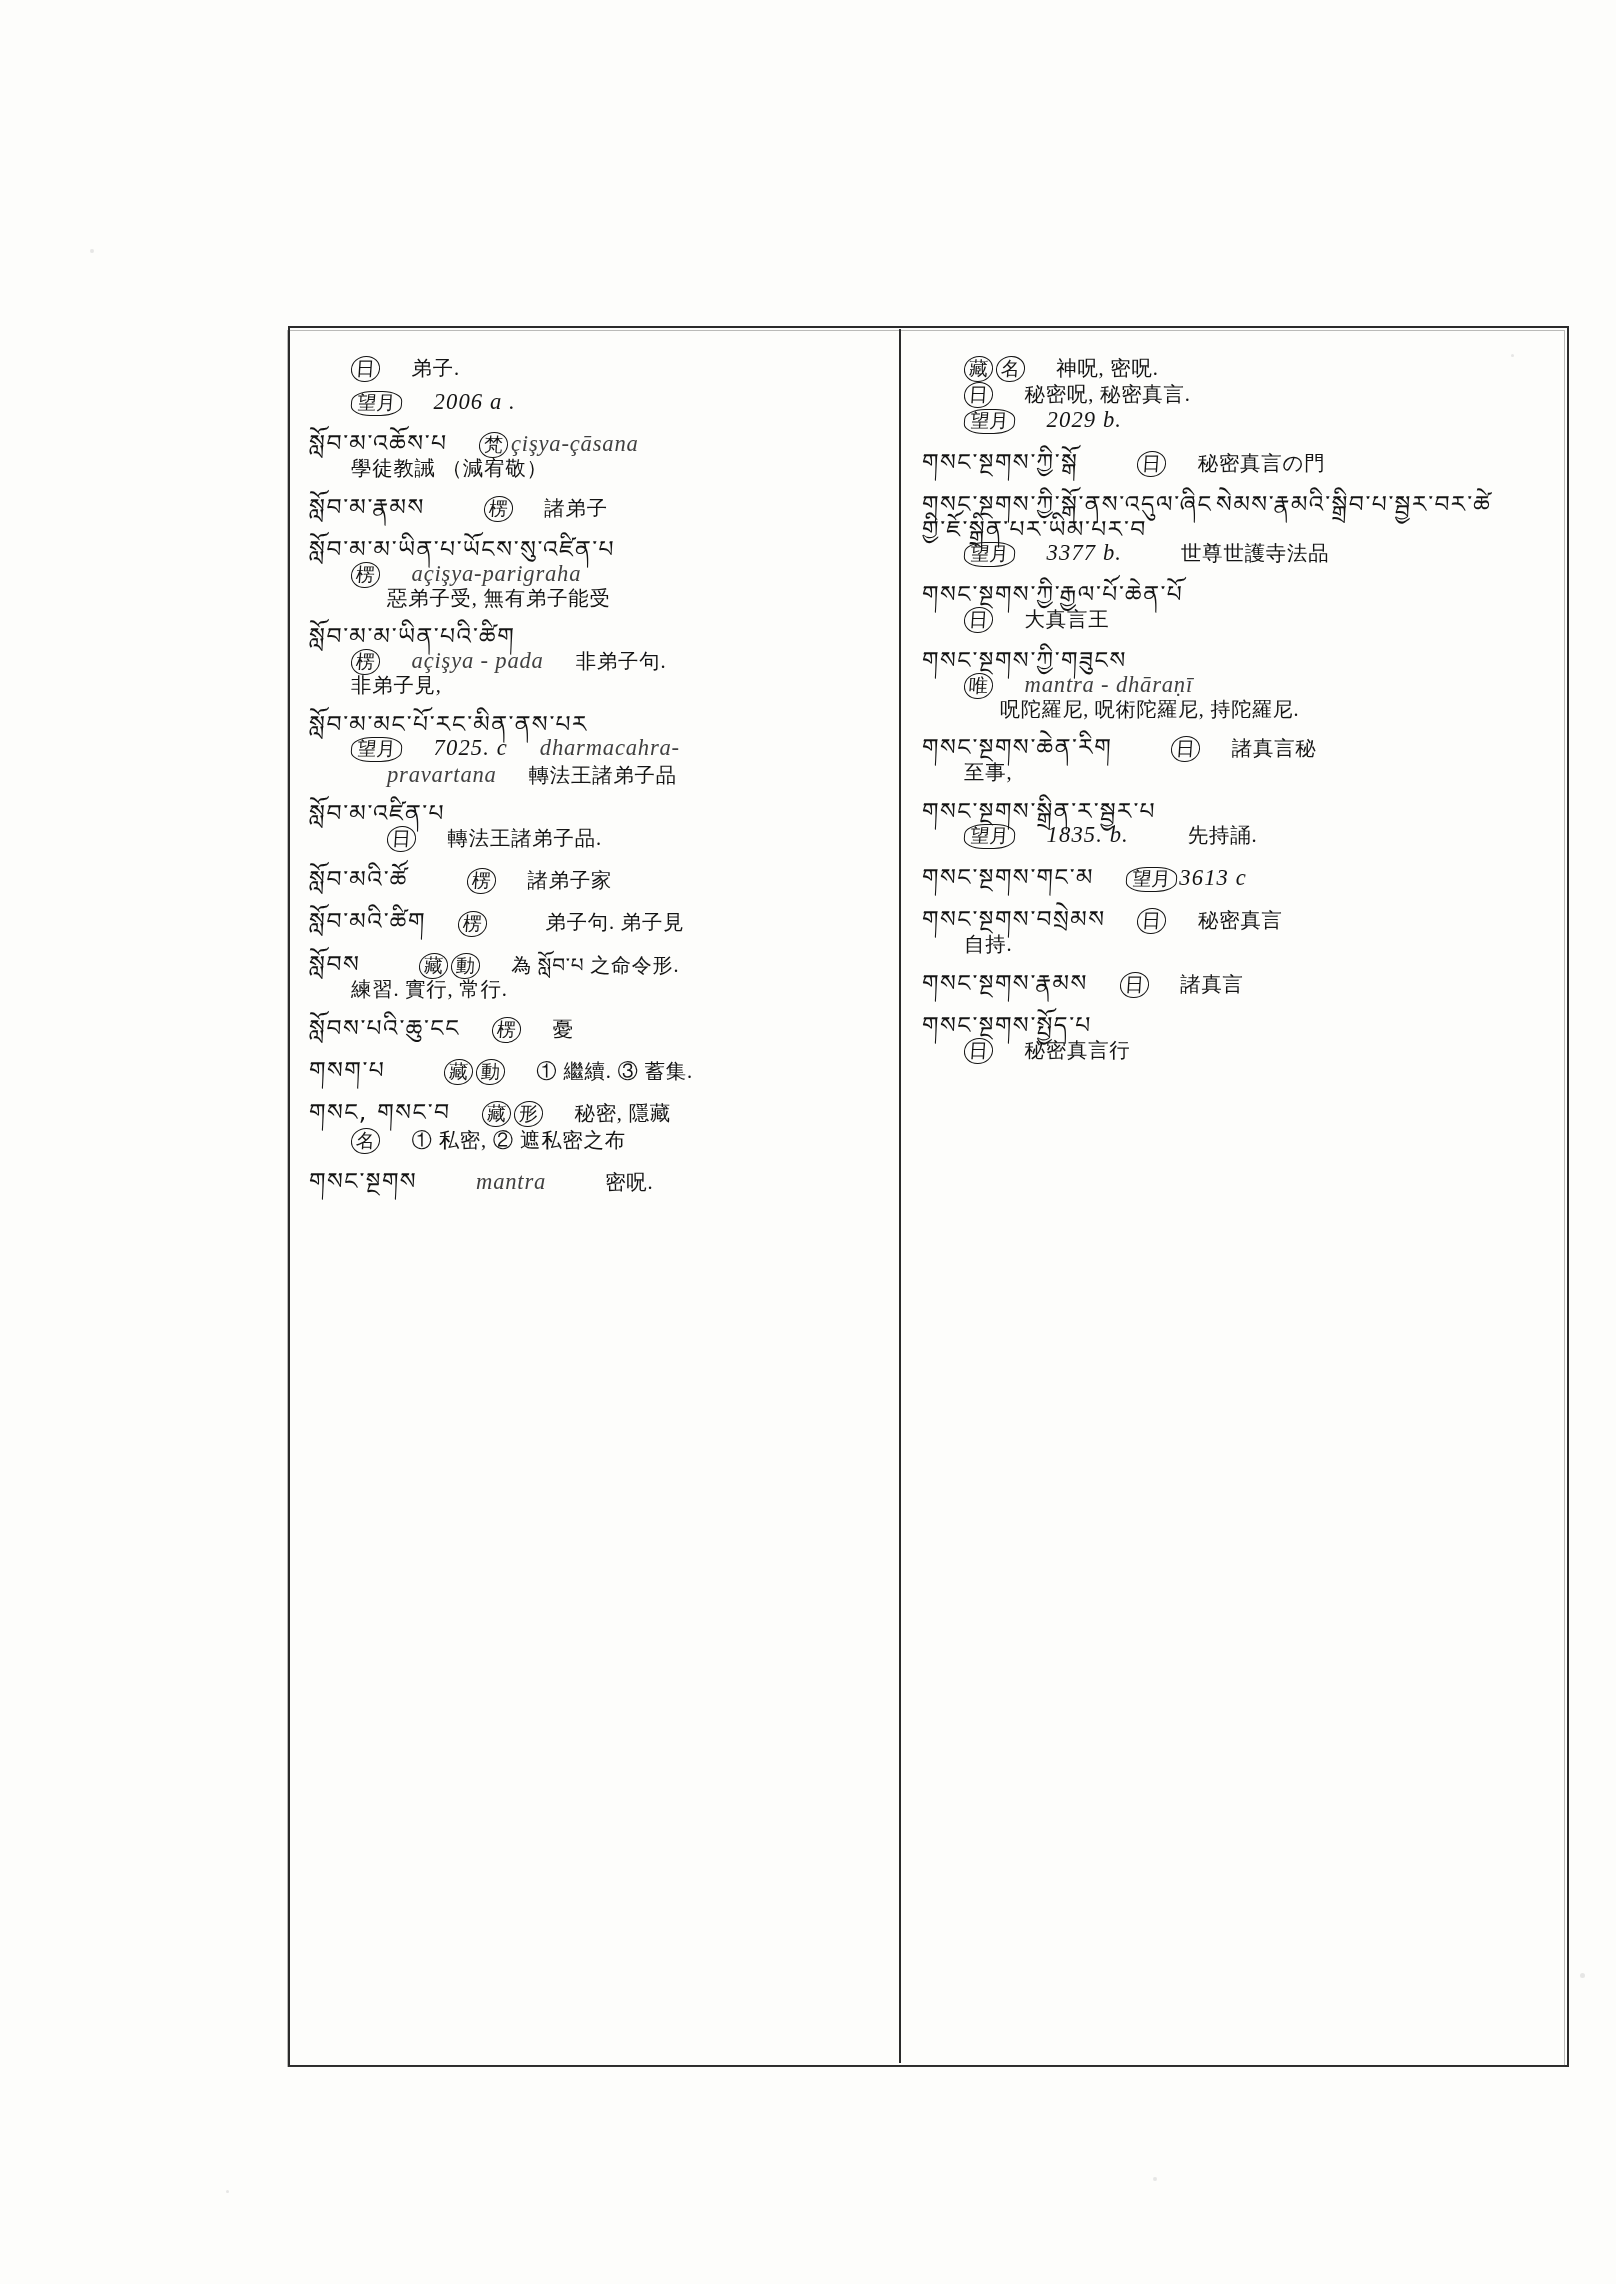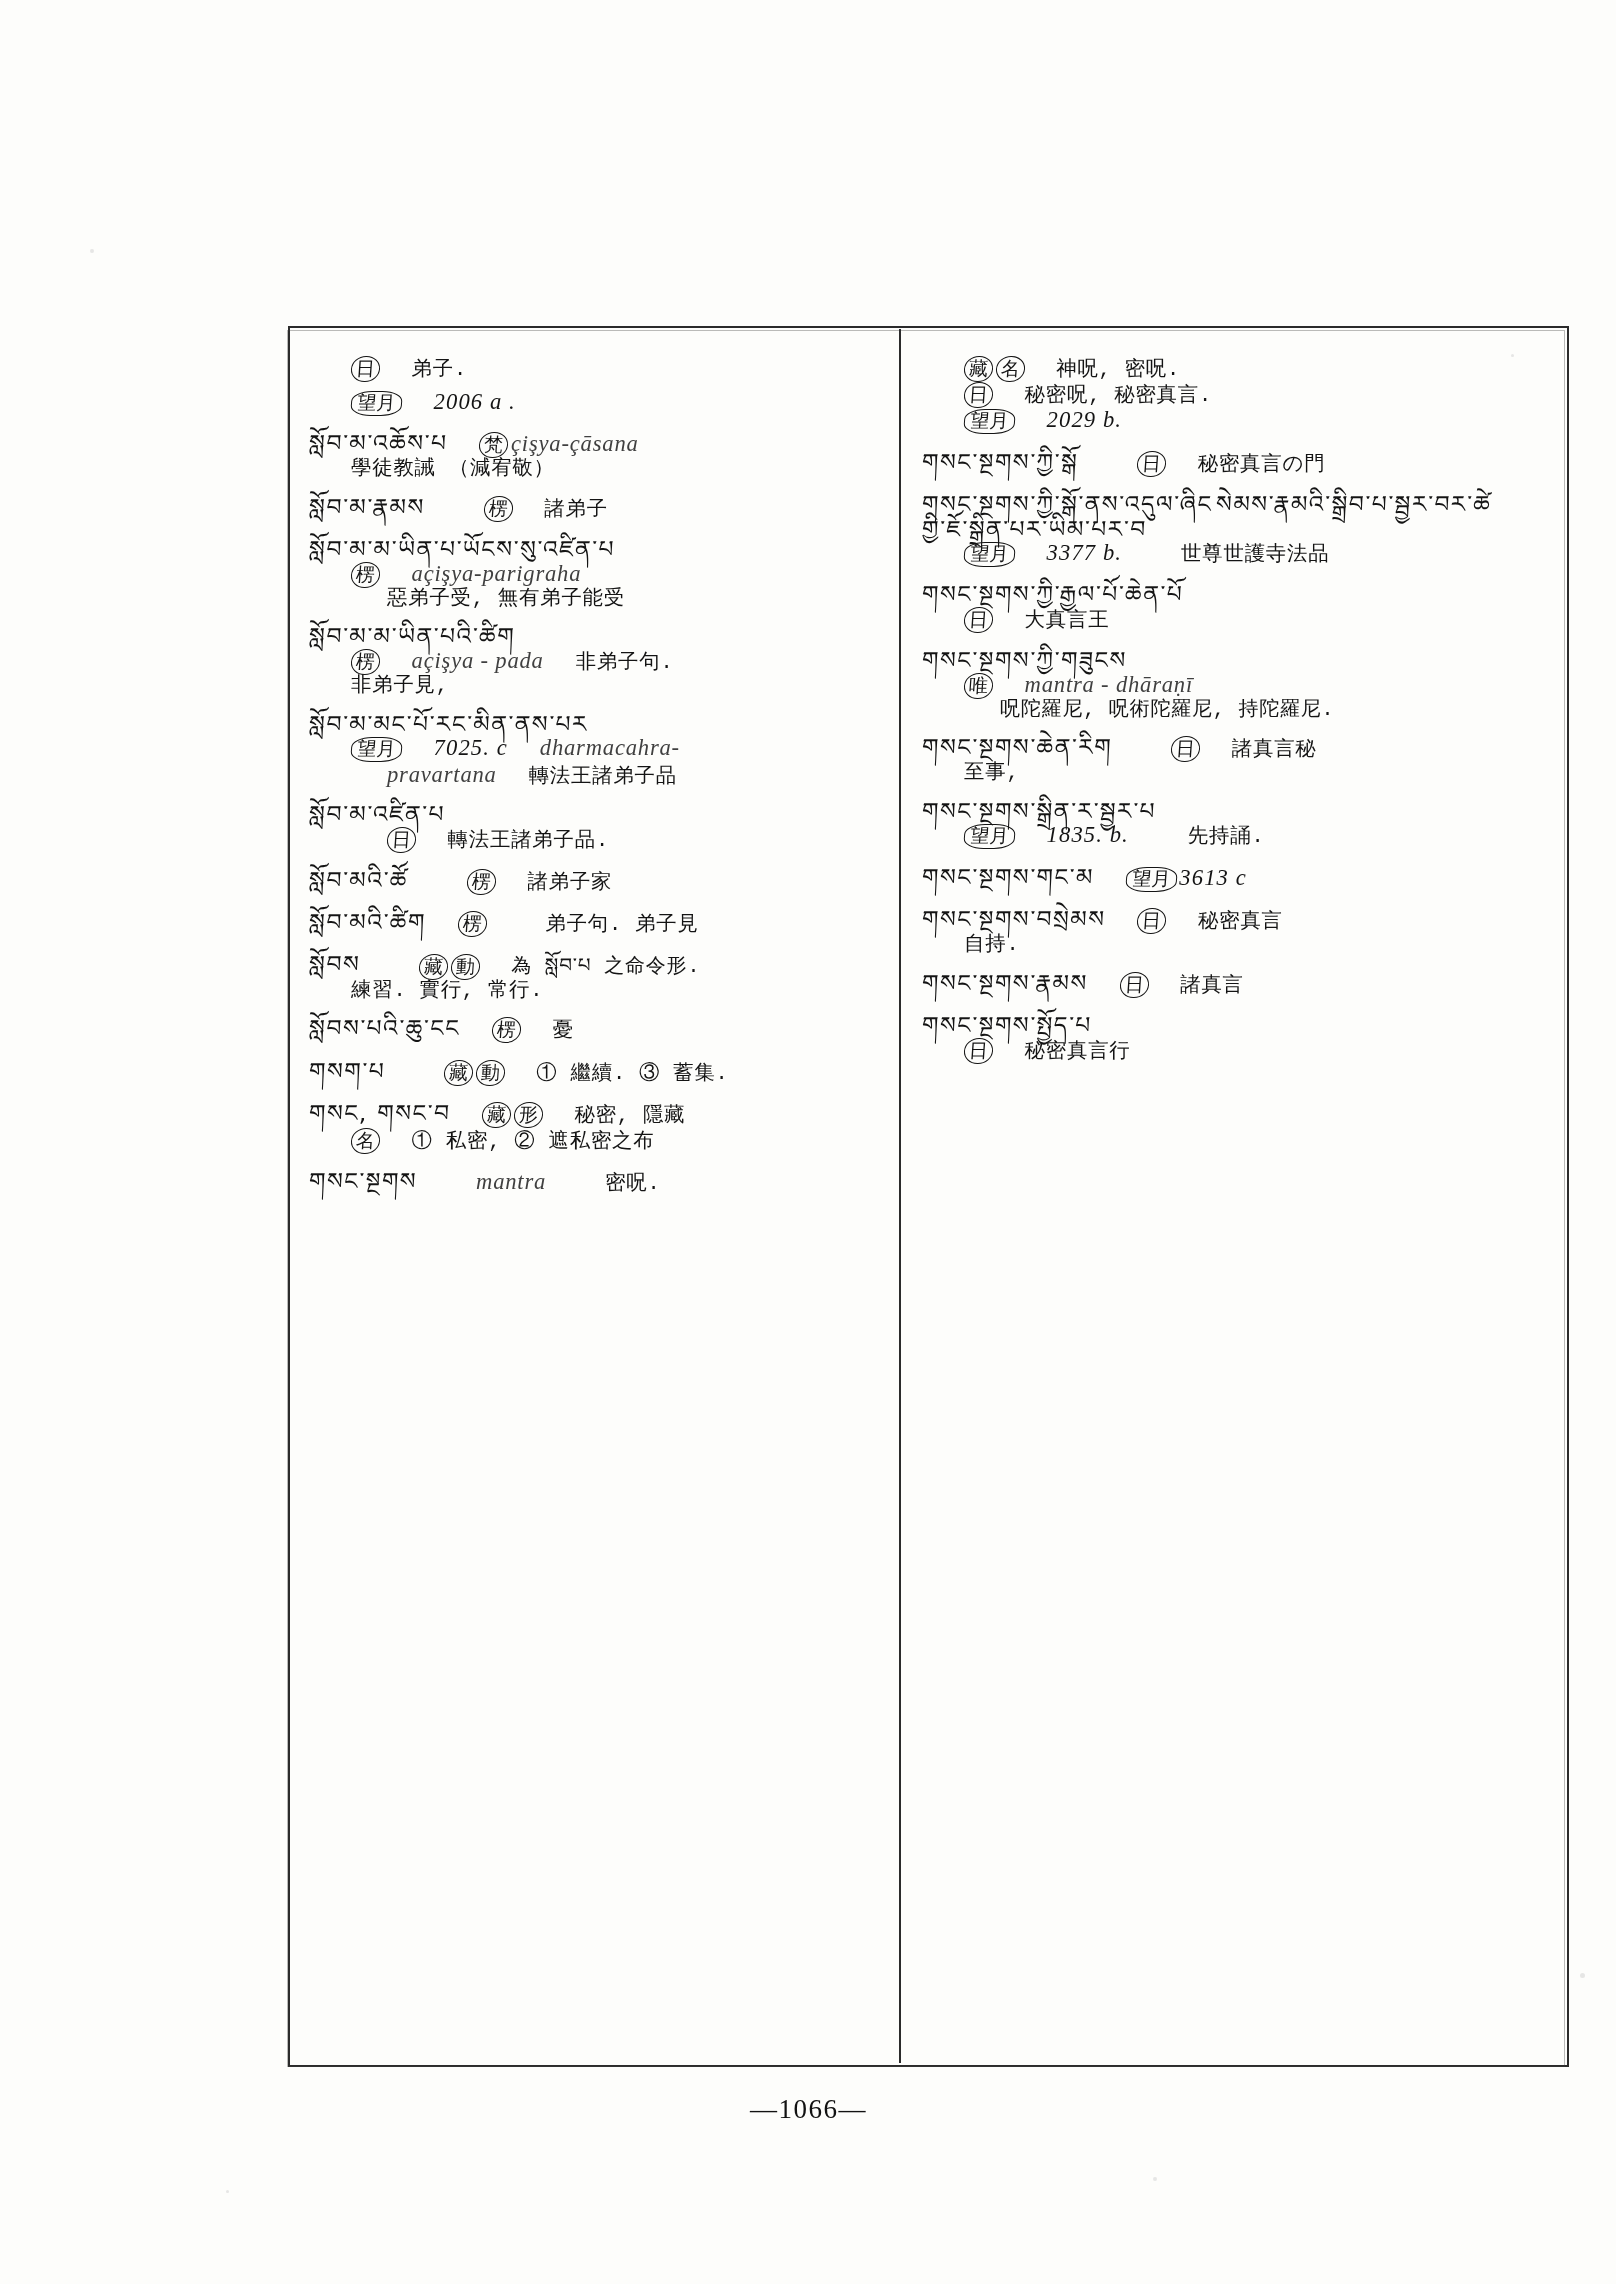--- a/index.html
+++ b/index.html
@@ -78,21 +78,21 @@
   .tib {
     font-family: "DejaVu Sans", sans-serif;
     font-size: 23.4px;
     letter-spacing: 1.5px;
     color: #141414;
     display: inline-block;
     transform: skewX(-3deg);
   }
 
   .cjk {
-    font-family: Liberation Mono, monospace;
+    font-family: Liberation Serif, serif;
     font-size: 20.4px;
     color: #141414;
     letter-spacing: 0.8px;
   }
   .cjk.sm { font-size: 20px; }
 
   .rom {
     font-family: "Liberation Serif", serif;
     font-style: italic;
     font-size: 22.6px;
@@ -442,16 +442,15 @@
       <span class="line tib">གསང་སྔགས་སྤྱོད་པ</span>
       <span class="line indent1">
         <span class="tag round">日</span>
         <span class="inline-gap"></span>
         <span class="cjk">秘密真言行</span>
       </span>
     </div>
 
   </div>
 
-  <div class="folio">—1066—</div>
 
 </div>
 
 
 </body></html>

